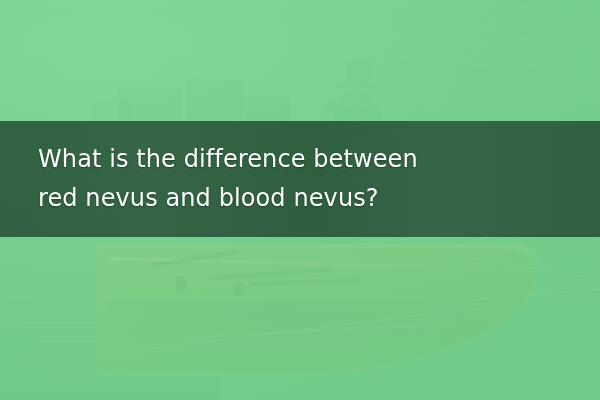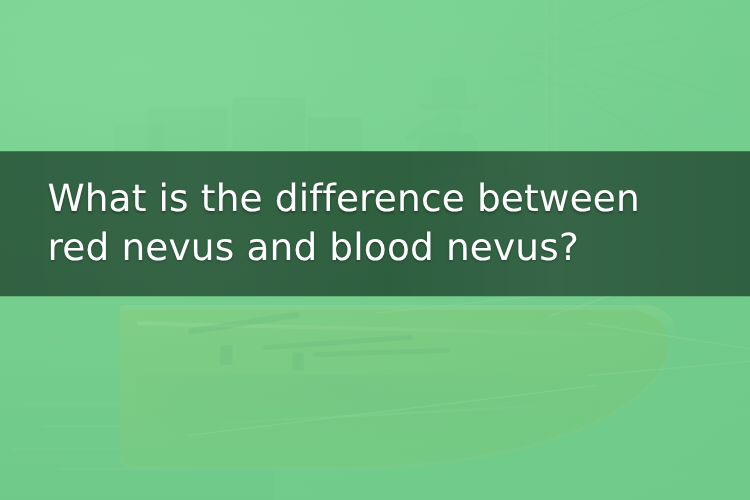--- a/index.html
+++ b/index.html
@@ -191,21 +191,21 @@
       rgba(255,255,255,.050) 74%,
       rgba(255,255,255,.018) 100%);
     pointer-events:none;
   }
   .caption-text {
     position:relative; z-index:2;
     margin:0 0 0 38px;
     width:545px;
     color:#ffffff;
     font-family:"DejaVu Sans", sans-serif;
-    font-size:30px;
+    font-size:24px;
     font-weight:400;
     line-height:39px;
     letter-spacing:.1px;
     text-shadow:0 1px 2px rgba(0,0,0,.32);
     white-space:pre-line;
   }
 </style>
 </head>
 <body>
 

